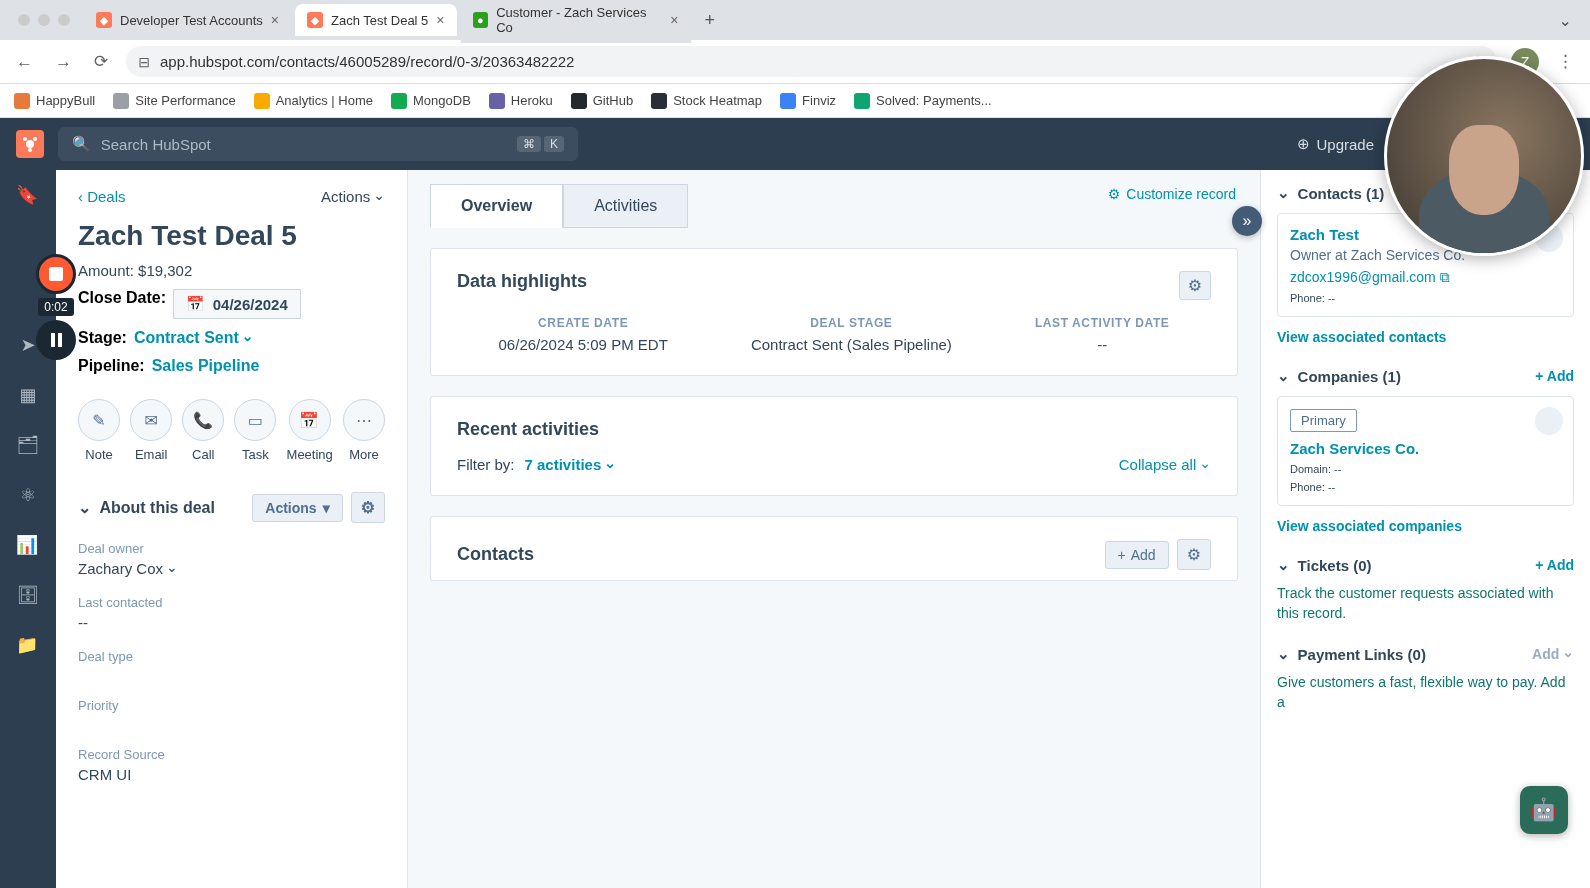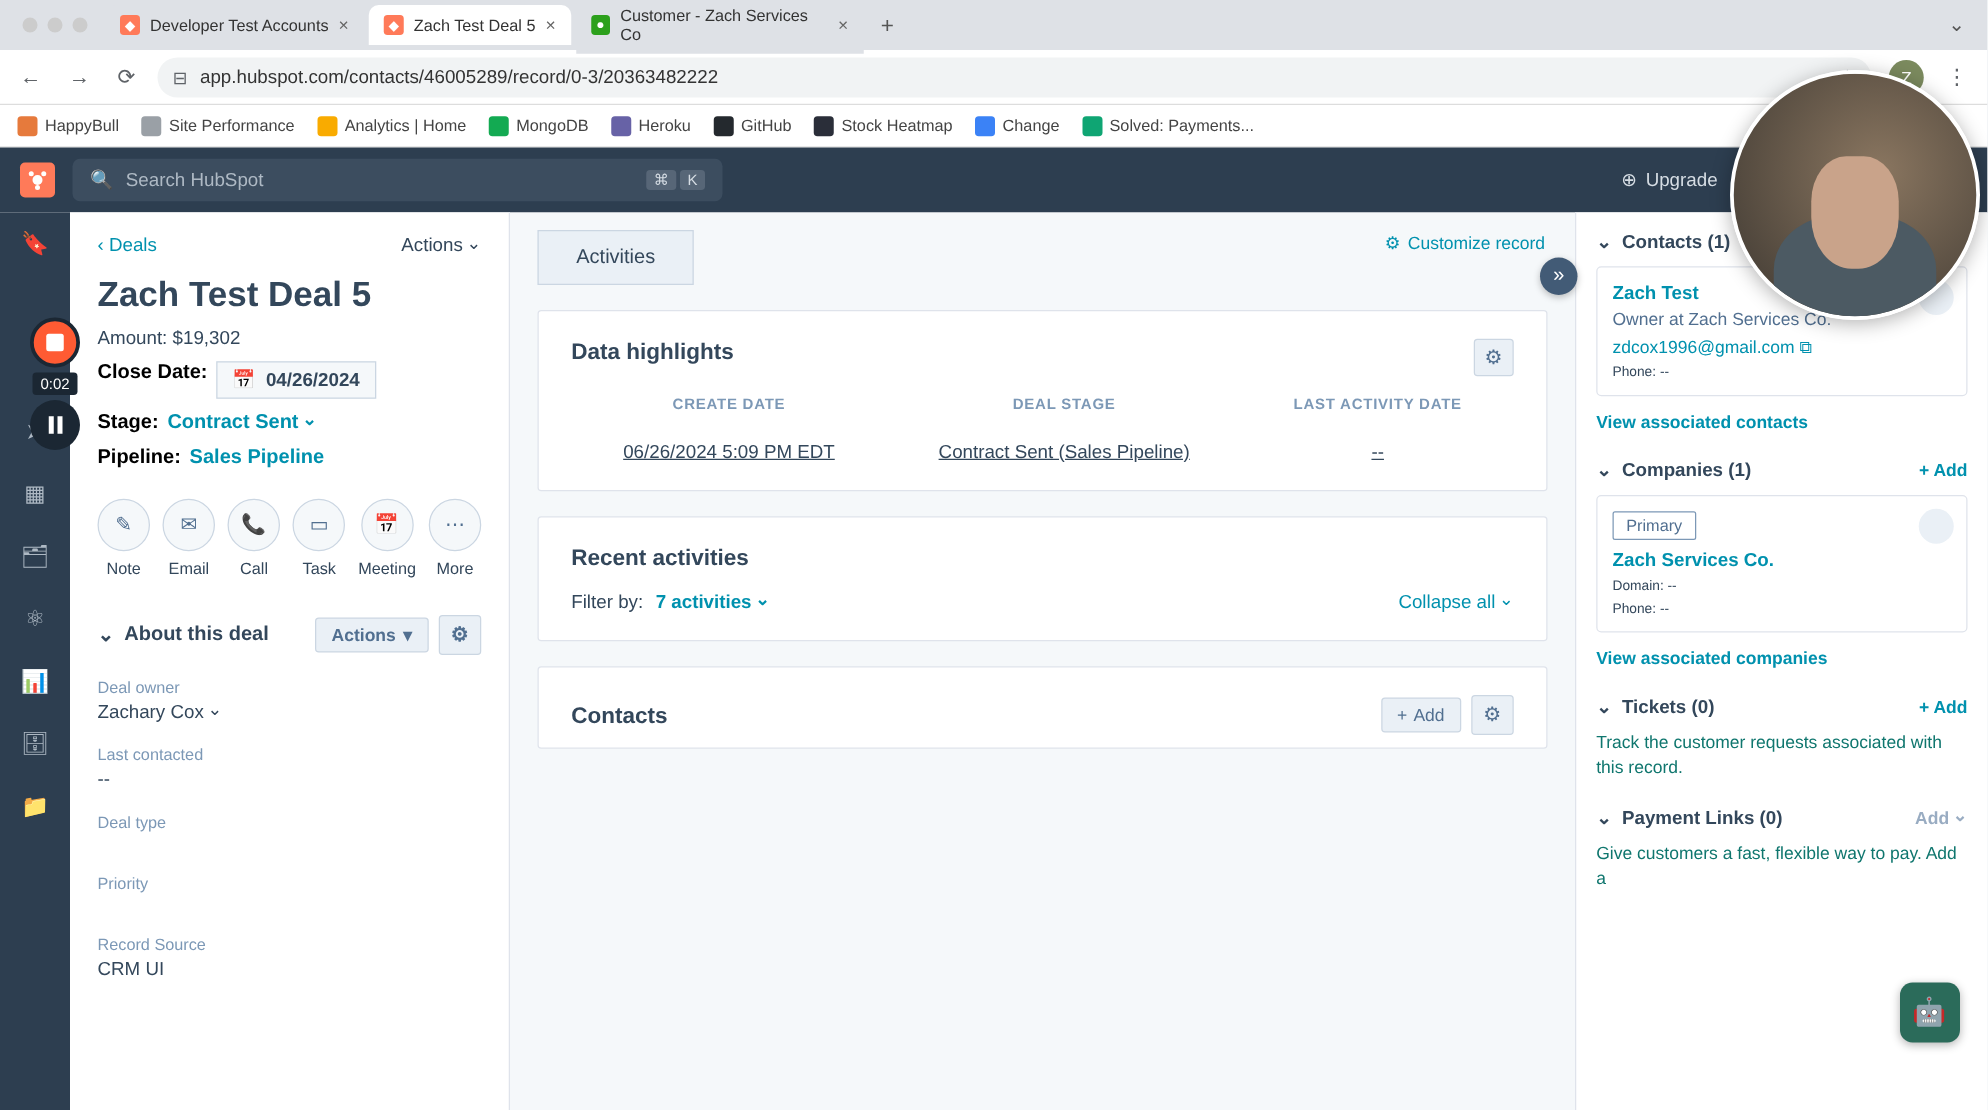--- a/index.html
+++ b/index.html
@@ -74,21 +74,21 @@
 
 .tabs { display: flex; margin: 14px 0 0 22px; }
 .tab-btn { padding: 12px 30px; font-size: 16px; color: #33475b; border: 1px solid #cbd6e2; background: #eaf0f6; cursor: pointer; }
 .tab-btn.active { background: #fff; font-weight: 600; border-bottom-color: #fff; }
 
 .card { margin: 20px 22px 0 22px; background: #fff; border: 1px solid #dfe3eb; border-radius: 3px; padding: 22px 26px; }
 .card-title { font-size: 18px; font-weight: 600; color: #33475b; }
 .card-gear { float: right; border: 1px solid #cbd6e2; background: #eaf0f6; padding: 4px 8px; border-radius: 3px; color: #516f90; cursor: pointer; }
 .highlights-row { display: flex; justify-content: space-around; margin-top: 24px; text-align: center; }
 .highlight-label { font-size: 12px; letter-spacing: 0.6px; color: #7c98b6; font-weight: 600; }
-.highlight-value { font-size: 15px; color: #33475b; margin-top: 23px; text-decoration: underline; }
+.highlight-value { font-size: 15px; color: #33475b; margin-top: 6px; }
 
 .filter-row { display: flex; align-items: center; margin-top: 16px; gap: 10px; }
 .filter-label { font-size: 15px; color: #33475b; text-align: right; }
 .filter-dd { color: #0091ae; font-weight: 600; font-size: 15px; cursor: pointer; }
 .collapse-all { margin-left: auto; color: #0091ae; font-size: 15px; cursor: pointer; }
 
 .empty-state { text-align: center; padding: 26px 0 10px 0; }
 .empty-illustration { width: 100px; height: 64px; margin: 0 auto 14px auto; position: relative; }
 .empty-msg-strong { font-size: 16px; font-weight: 600; color: #33475b; }
 .empty-msg-sub { font-size: 15px; color: #516f90; margin-top: 6px; }
@@ -105,21 +105,21 @@
 .contact-sub { color: #516f90; font-size: 14px; margin-top: 4px; }
 .contact-email { color: #0091ae; font-size: 14px; margin-top: 6px; cursor: pointer; }
 .contact-phone { color: #33475b; font-size: 11px; margin-top: 6px; }
 .avatar-placeholder { position: absolute; right: 10px; top: 10px; width: 28px; height: 28px; border-radius: 50%; background: #eaf0f6; }
 .view-assoc { color: #0091ae; font-size: 14px; font-weight: 600; margin-top: 12px; cursor: pointer; }
 .right-section { margin-top: 22px; }
 .primary-badge { display: inline-block; border: 1px solid #7c98b6; padding: 3px 10px; font-size: 13px; color: #516f90; border-radius: 2px; }
 .right-text { color: #0f766e; font-size: 14px; margin-top: 10px; line-height: 1.4; }
 
 
-.rec-overlay { position: absolute; left: 24px; top: 254px; display: flex; flex-direction: column; align-items: center; gap: 4px; z-index: 20; }
+.rec-overlay { position: absolute; left: 36px; top: 254px; display: flex; flex-direction: column; align-items: center; gap: 4px; z-index: 20; }
 .rec-btn { width: 40px; height: 40px; border-radius: 50%; background: #ff5b33; border: 3px solid #1b2733; display: flex; align-items: center; justify-content: center; cursor: pointer; }
 .rec-square { width: 14px; height: 14px; background: #fff; border-radius: 2px; }
 .rec-time { color: #fff; font-size: 12px; background: #1b2733; padding: 2px 6px; border-radius: 3px; }
 .pause-btn { width: 40px; height: 40px; border-radius: 50%; background: #1b2733; display: flex; align-items: center; justify-content: center; gap: 3px; cursor: pointer; }
 .pause-bar { width: 4px; height: 14px; background: #fff; }
 
 
 .webcam { position: absolute; top: 56px; right: 6px; width: 200px; height: 200px; border-radius: 50%; background: radial-gradient(circle at 60% 40%, #8a7660, #3b3630); border: 3px solid #fff; box-shadow: 0 3px 16px rgba(0,0,0,0.3); z-index: 30; overflow: hidden; }
 .webcam::after { content: ""; position: absolute; left: 50%; top: 34%; transform: translateX(-50%); width: 70px; height: 90px; background: #c9a38a; border-radius: 40% 40% 46% 46%; }
 .webcam::before { content: ""; position: absolute; left: 50%; top: 58%; transform: translateX(-50%); width: 130px; height: 110px; background: #4c5a63; border-radius: 40% 40% 0 0; }
@@ -197,21 +197,21 @@
     <div class="bookmark">
         <span class="bookmark-icon" style="background:#24292e"></span>
         <span>GitHub</span>
       </div>
     <div class="bookmark">
         <span class="bookmark-icon" style="background:#2a2e39"></span>
         <span>Stock Heatmap</span>
       </div>
     <div class="bookmark">
         <span class="bookmark-icon" style="background:#3b82f6"></span>
-        <span>Change</span>
+        <span>Finviz</span>
       </div>
     <div class="bookmark">
         <span class="bookmark-icon" style="background:#0fa573"></span>
         <span>Solved: Payments...</span>
       </div>
   </div>
 </div>
 
 <div class="hs-topnav">
   <div class="hs-logo">
@@ -333,20 +333,21 @@
     </div>
 
     <div class="mid-col">
       <div class="customize-link">
         <span>⚙</span>
         <span>Customize record</span>
       </div>
       <div class="collapse-fab">»</div>
 
       <div class="tabs">
+        <div class="tab-btn active">Overview</div>
         <div class="tab-btn">Activities</div>
       </div>
 
       <div class="card">
         <span class="card-gear">⚙</span>
         <div class="card-title">Data highlights</div>
         <div class="highlights-row">
           <div>
             <div class="highlight-label">CREATE DATE</div>
             <div class="highlight-value">06/26/2024 5:09 PM EDT</div>

